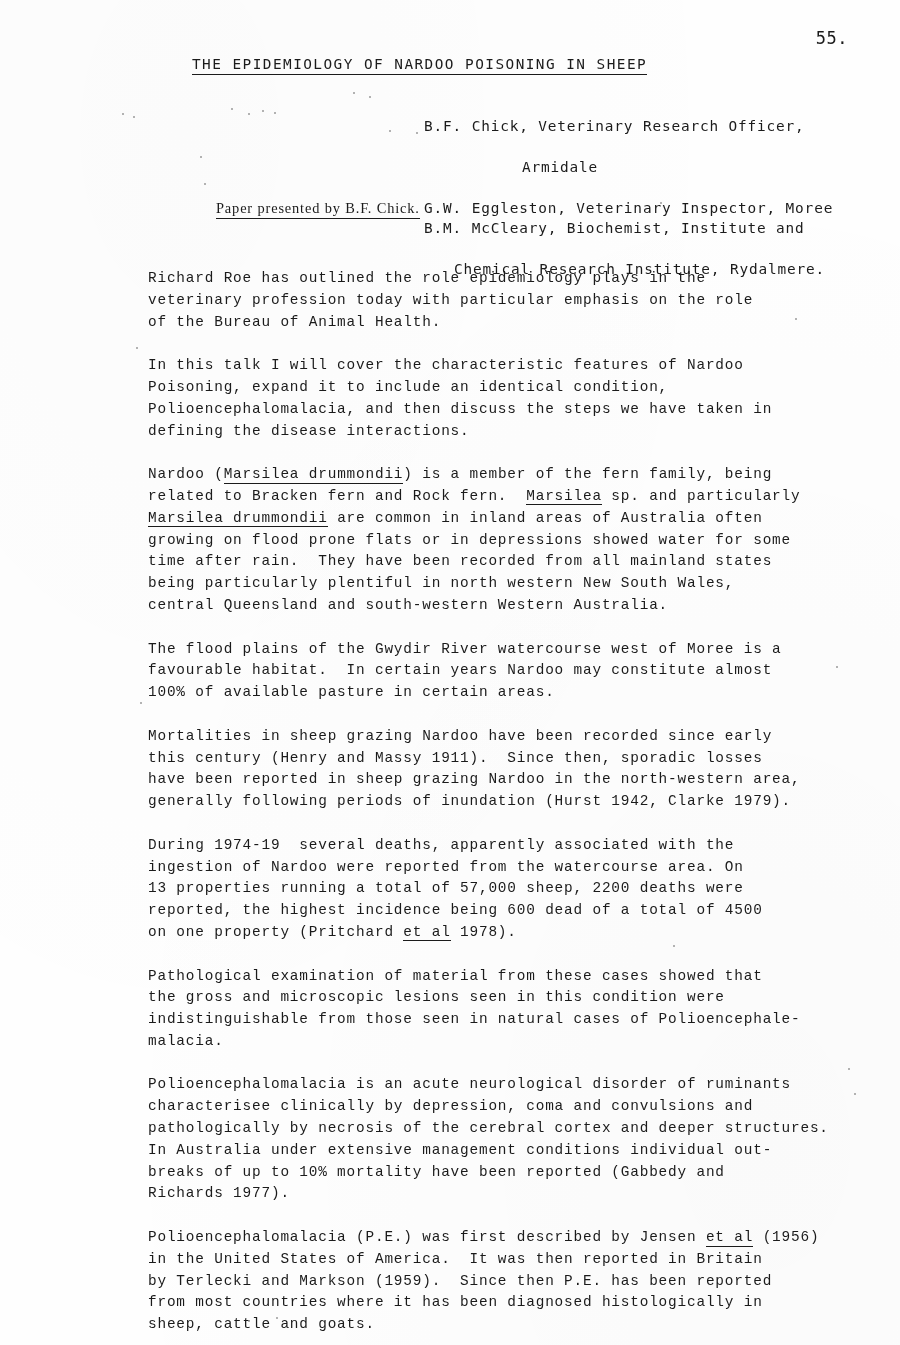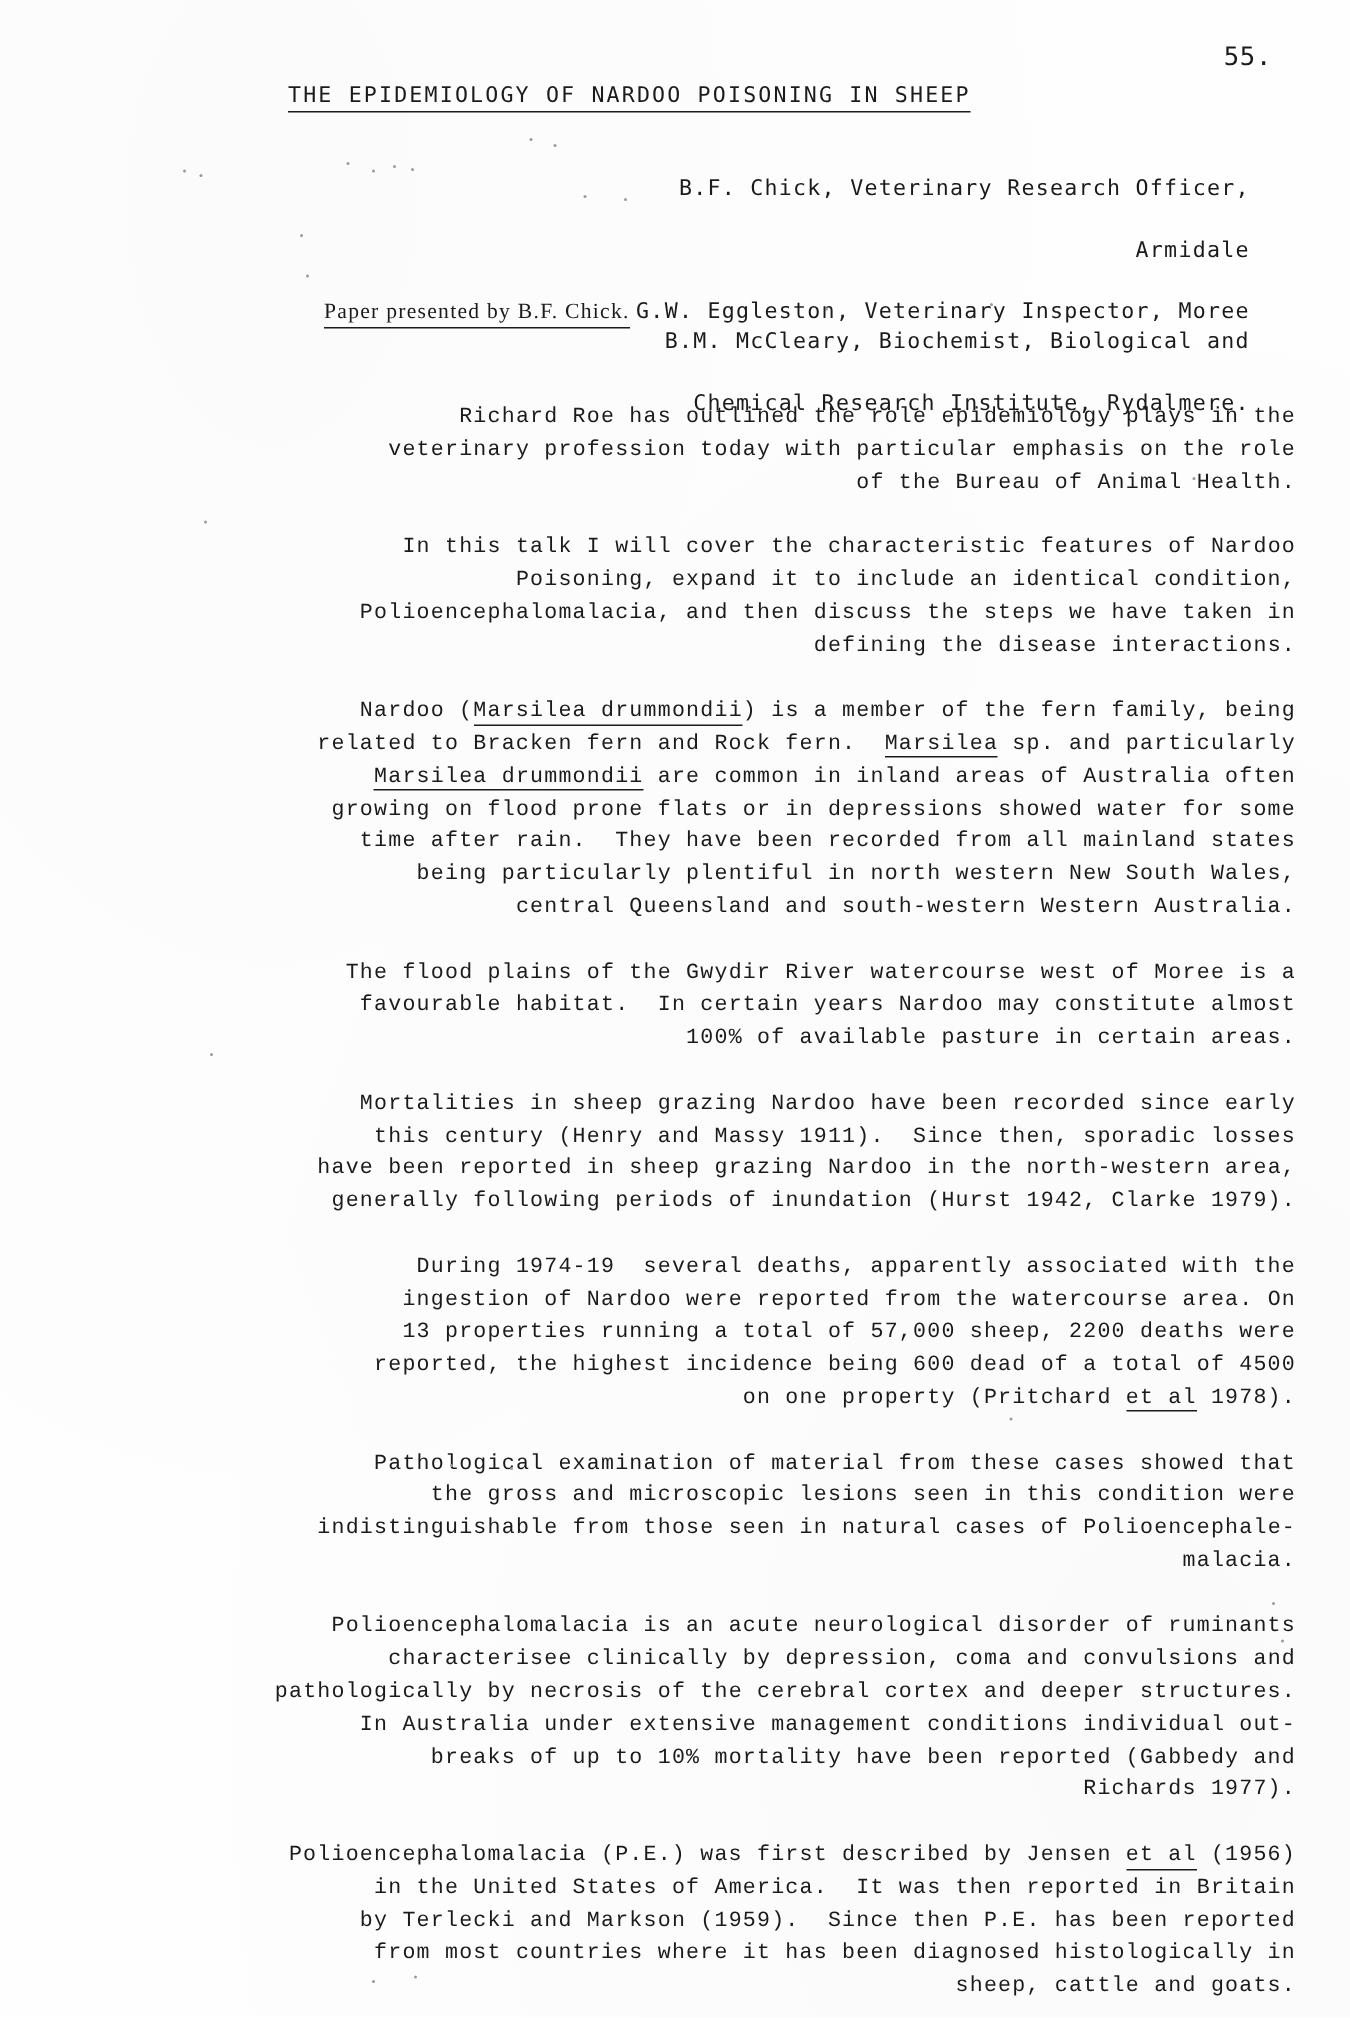--- a/index.html
+++ b/index.html
@@ -11,21 +11,20 @@
   body {
     font-family: "DejaVu Sans Mono", "Liberation Mono", monospace;
     color: #1b1b1b;
   }
   .page {
     position: relative;
     width: 900px;
     height: 1345px;
     background: #fefefe;
     overflow: hidden;
-    text-align: right;
   }
   
   .paper-tint {
     position: absolute;
     inset: 0;
     background:
       radial-gradient(ellipse at 20% 10%, rgba(0,0,0,0.012), rgba(0,0,0,0) 60%),
       radial-gradient(ellipse at 85% 85%, rgba(0,0,0,0.015), rgba(0,0,0,0) 65%);
     pointer-events: none;
   }
@@ -107,21 +106,21 @@
   <div class="paper-tint"></div>
 
   <div class="page-number">55.</div>
 
   <div class="doc-title">THE EPIDEMIOLOGY OF NARDOO POISONING IN SHEEP</div>
 
   <div class="byline">
     <span>B.F. Chick, Veterinary Research Officer,</span>
     <span class="indent-1">Armidale</span>
     <span>G.W. Eggleston, Veterinary Inspector, Moree</span>
-    <span>B.M. McCleary, Biochemist, Biological and</span>
+    <span>B.M. McCleary, Biochemist, Institute and</span>
     <span class="indent-2">Chemical Research Institute, Rydalmere.</span>
   </div>
 
   <div class="presented-by">Paper presented by B.F. Chick.</div>
 
   <div class="body">
       <p class="para">Richard Roe has outlined the role epidemiology plays in the
 veterinary profession today with particular emphasis on the role
 of the Bureau of Animal Health.</p>
       <p class="para">In this talk I will cover the characteristic features of Nardoo

